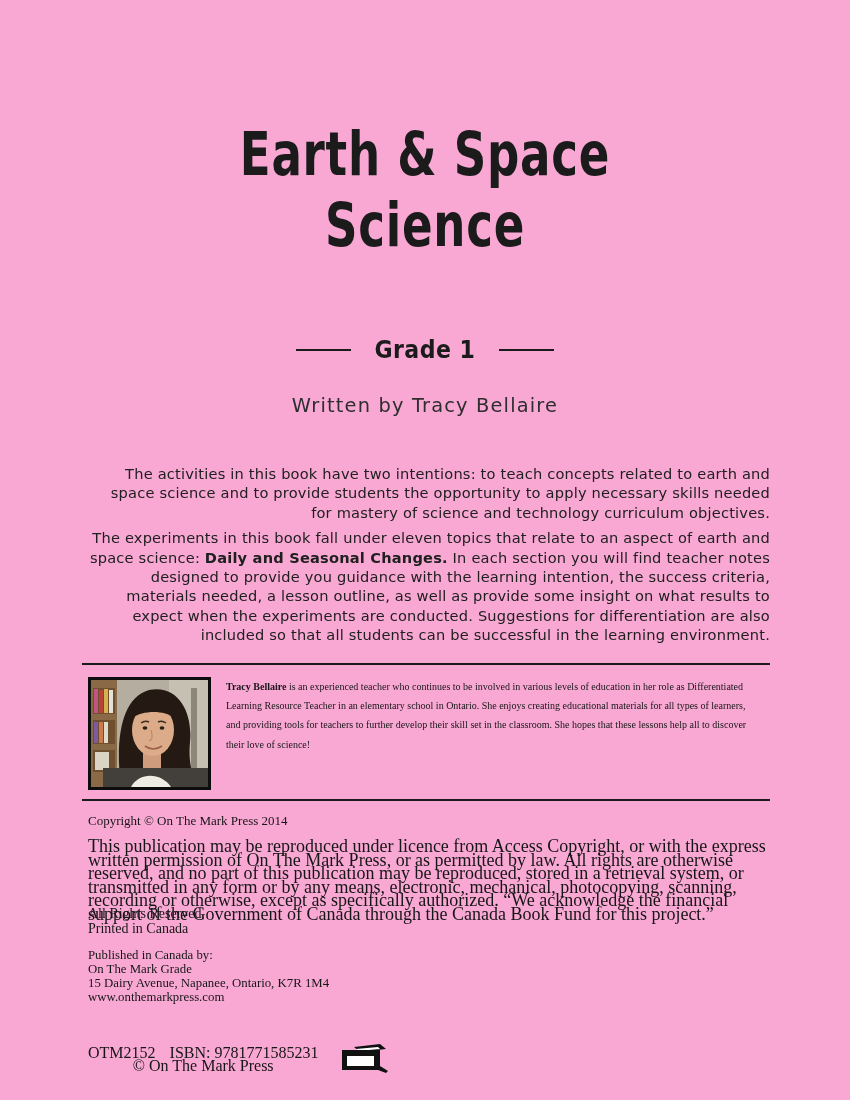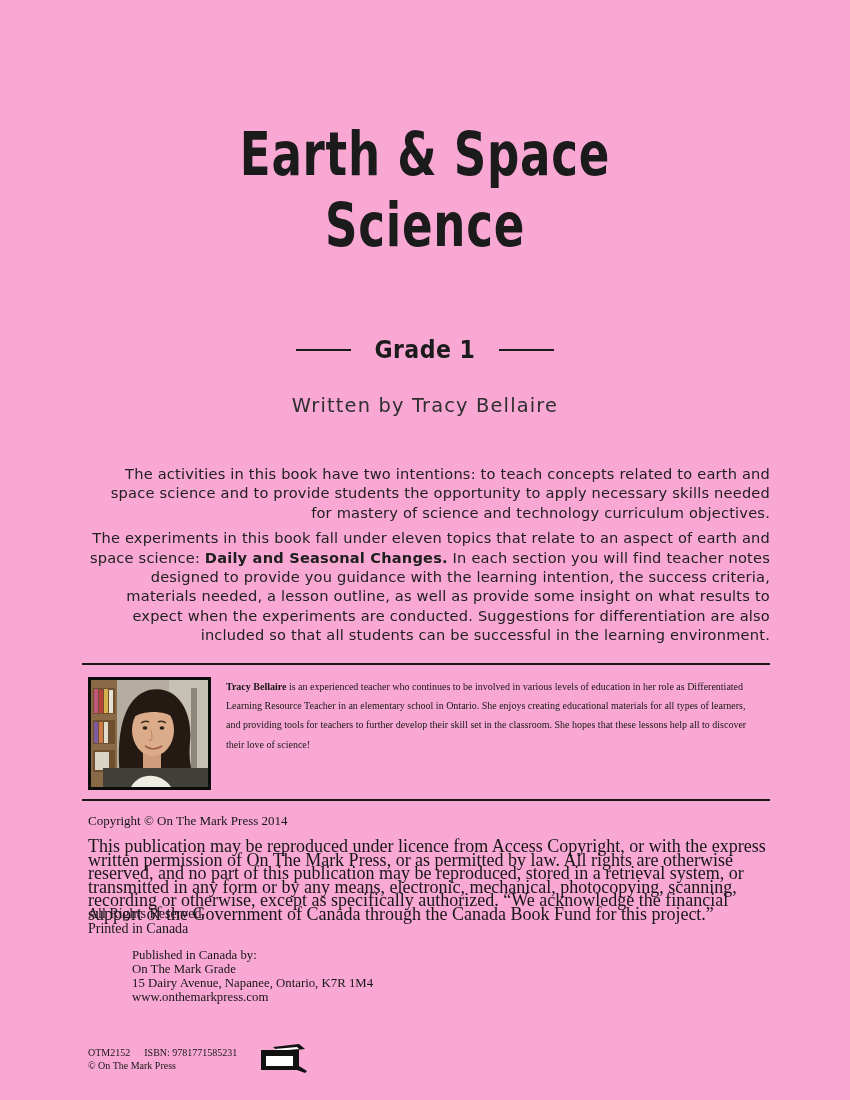--- a/index.html
+++ b/index.html
@@ -98,31 +98,31 @@
     font-size: 18px; line-height: 13.6px; color: #161616;
   }
   .rights {
     position: absolute; top: 907px; left: 88px;
     font-family: "Liberation Serif", "DejaVu Serif", serif;
     font-size: 14px; line-height: 14.5px; color: #161616;
   }
   .published {
     position: absolute; top: 948px; left: 88px;
     font-family: "Liberation Serif", "DejaVu Serif", serif;
-    font-size: 12.8px; line-height: 14px; color: #161616; margin-left: 44px;
+    font-size: 12.8px; line-height: 14px; color: #161616;
   }
 
   
   .footer {
     position: absolute; top: 1046px; left: 88px;
     display: flex; align-items: flex-start; gap: 22px;
   }
   .footer-text {
     font-family: "Liberation Serif", "DejaVu Serif", serif;
-    font-size: 10px; line-height: 13px; color: #161616;
+    font-size: 16px; line-height: 13px; color: #161616; text-align: center;
   }
   .footer-code-row { display: flex; gap: 14px; }
   .logo { width: 48px; height: 30px; margin-top: -2px; }
   .logo svg { display: block; }
 </style>
 </head>
 <body>
 
 <div class="page">
 

